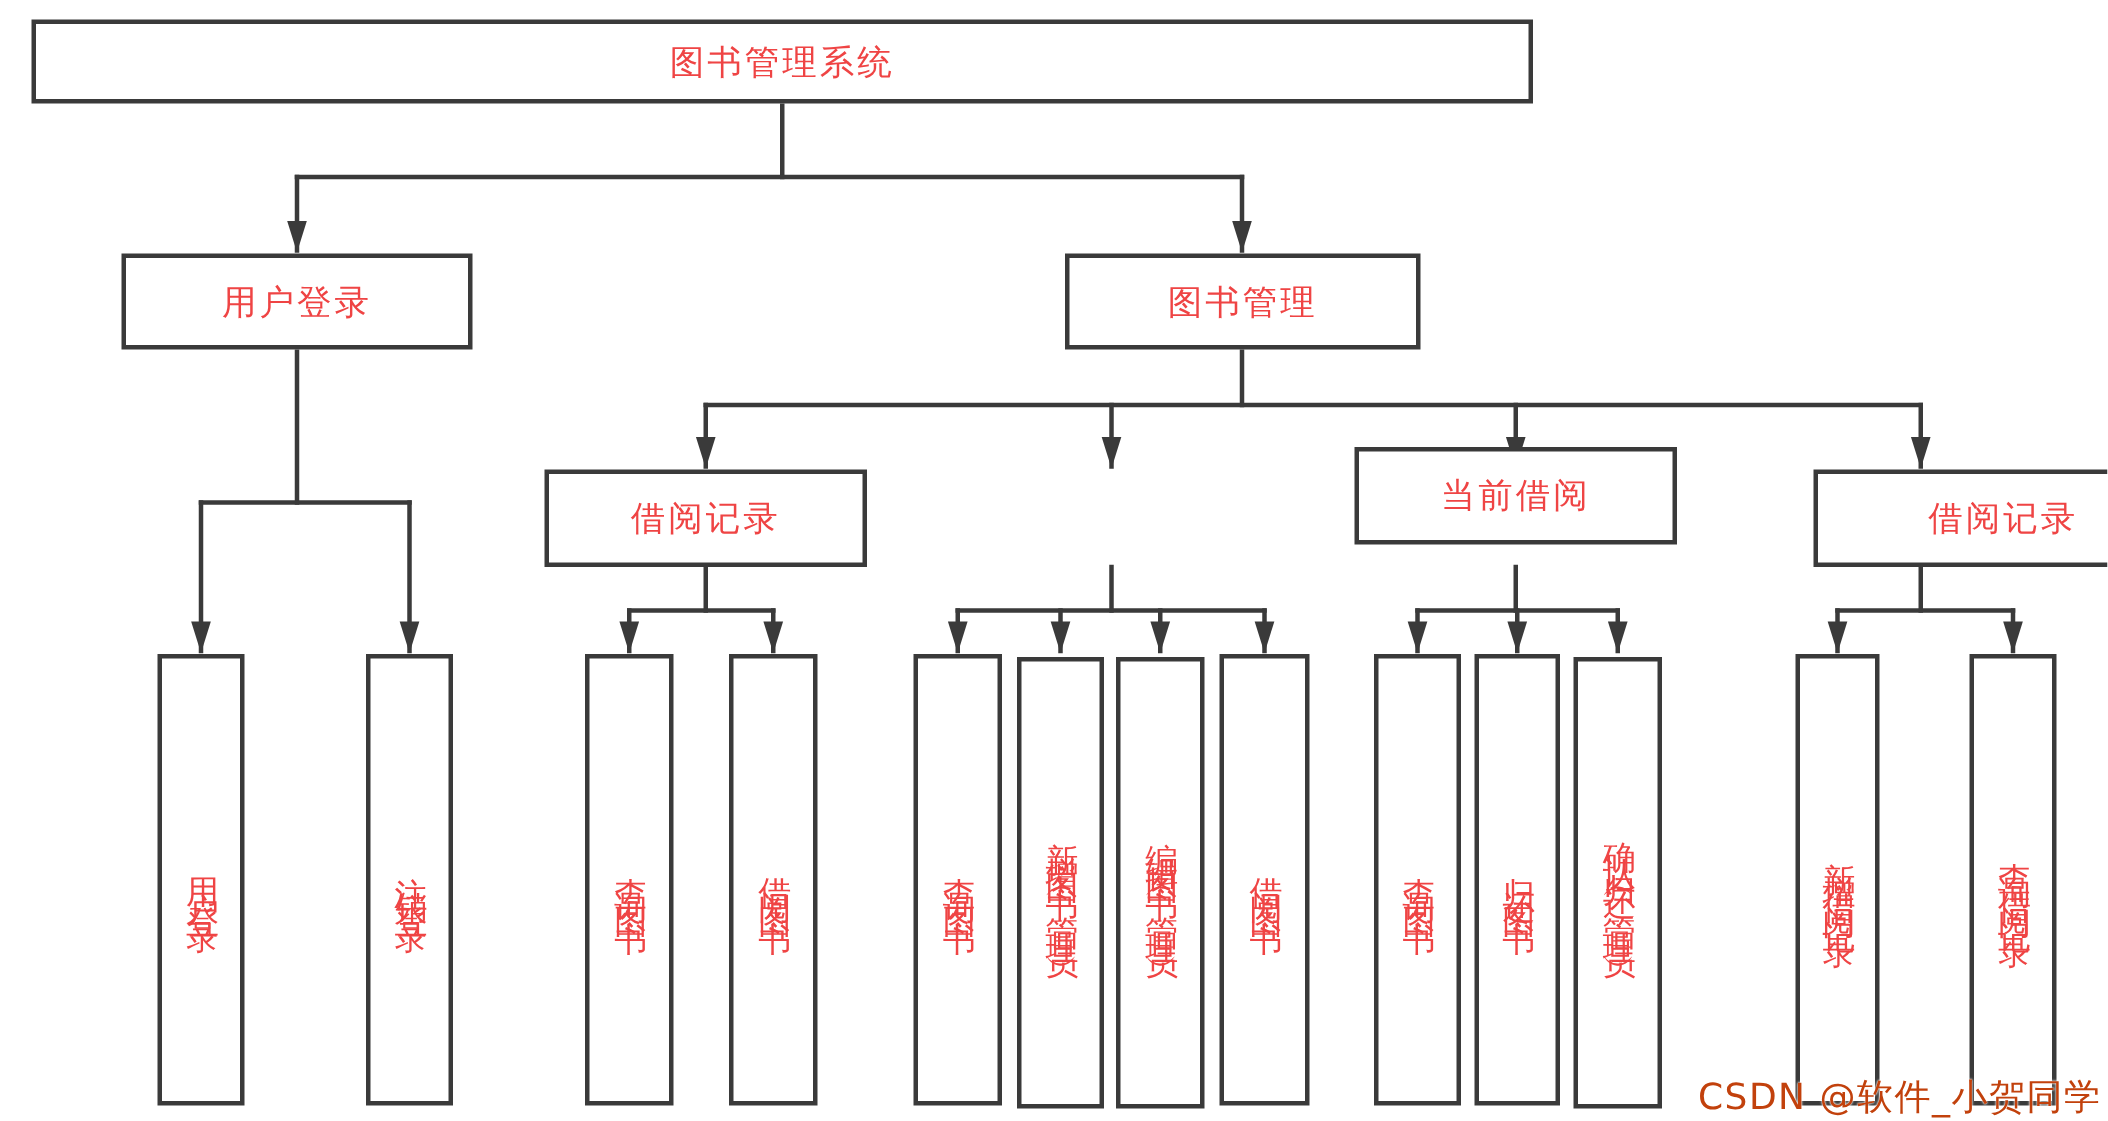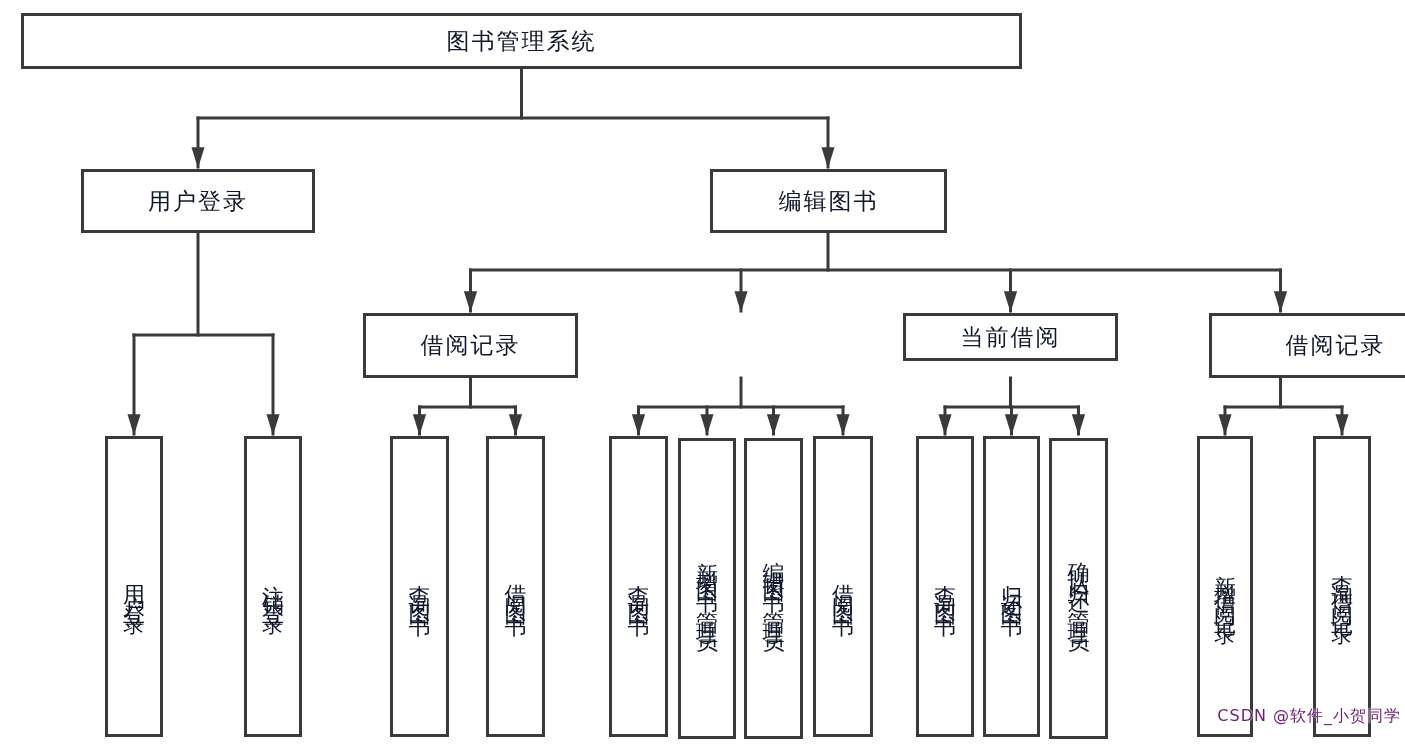--- a/index.html
+++ b/index.html
@@ -12,37 +12,37 @@
   }
   .wires{position:absolute;left:0;top:0;width:1405px;height:747px;}
   .box{
     position:absolute;
     box-sizing:border-box;
     background:#ffffff;
     border:3px solid #3a3a3a;
     display:flex;
     align-items:center;
     justify-content:center;
-    color:#0f172a;
+    color:#ef4444;
   }
   .hbox{font-size:23px;letter-spacing:2px;}
   .vbox{
     font-size:22px;
     writing-mode:vertical-rl;
     text-orientation:mixed;
     letter-spacing:10px;
     line-height:1;
   }
   .vbox span{display:block;}
   .watermark{
     position:absolute;
     right:4px;
-    bottom:20px;
-    font-size:16px;
-    color:#701a75;
+    bottom:0;
+    font-size:24px;
+    color:#c2410c;
     letter-spacing:1px;
     text-shadow:0 0 2px #ffffff,0 0 1px #ffffff;
     white-space:nowrap;
   }
 </style>
 </head>
 <body>
 
 <div class="stage">
 
@@ -97,27 +97,27 @@
   </svg>
 
   <div class="box hbox" style="left:21px;top:13px;width:1001px;height:56px">
     <span>图书管理系统</span>
   </div>
 
   <div class="box hbox" style="left:81px;top:169px;width:234px;height:64px">
     <span>用户登录</span>
   </div>
   <div class="box hbox" style="left:710px;top:169px;width:237px;height:64px">
-    <span>编辑图书</span>
+    <span>图书管理</span>
   </div>
 
   <div class="box hbox" style="left:363px;top:313px;width:215px;height:65px">
     <span>借阅记录</span>
   </div>
-  <div class="box hbox" style="left:903px;top:313px;width:215px;height:48px">
+  <div class="box hbox" style="left:903px;top:298px;width:215px;height:65px">
     <span>当前借阅</span>
   </div>
   <div class="box hbox" style="left:1209px;top:313px;width:253px;height:65px">
     <span>借阅记录</span>
   </div>
 
   <div class="box vbox" style="left:105px;top:436px;width:58px;height:301px">
     <span>用户登录</span>
   </div>
   <div class="box vbox" style="left:244px;top:436px;width:58px;height:301px">

